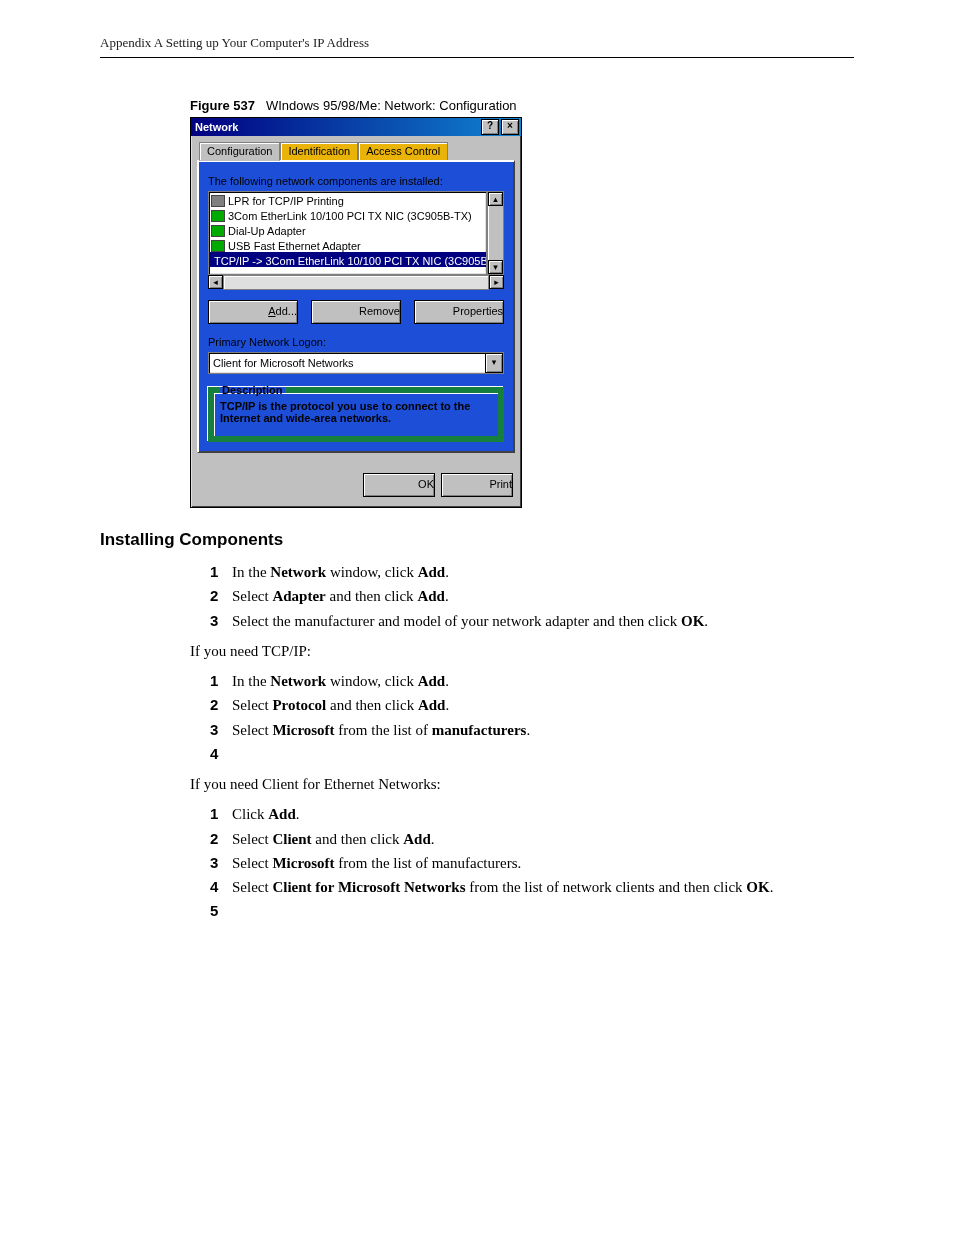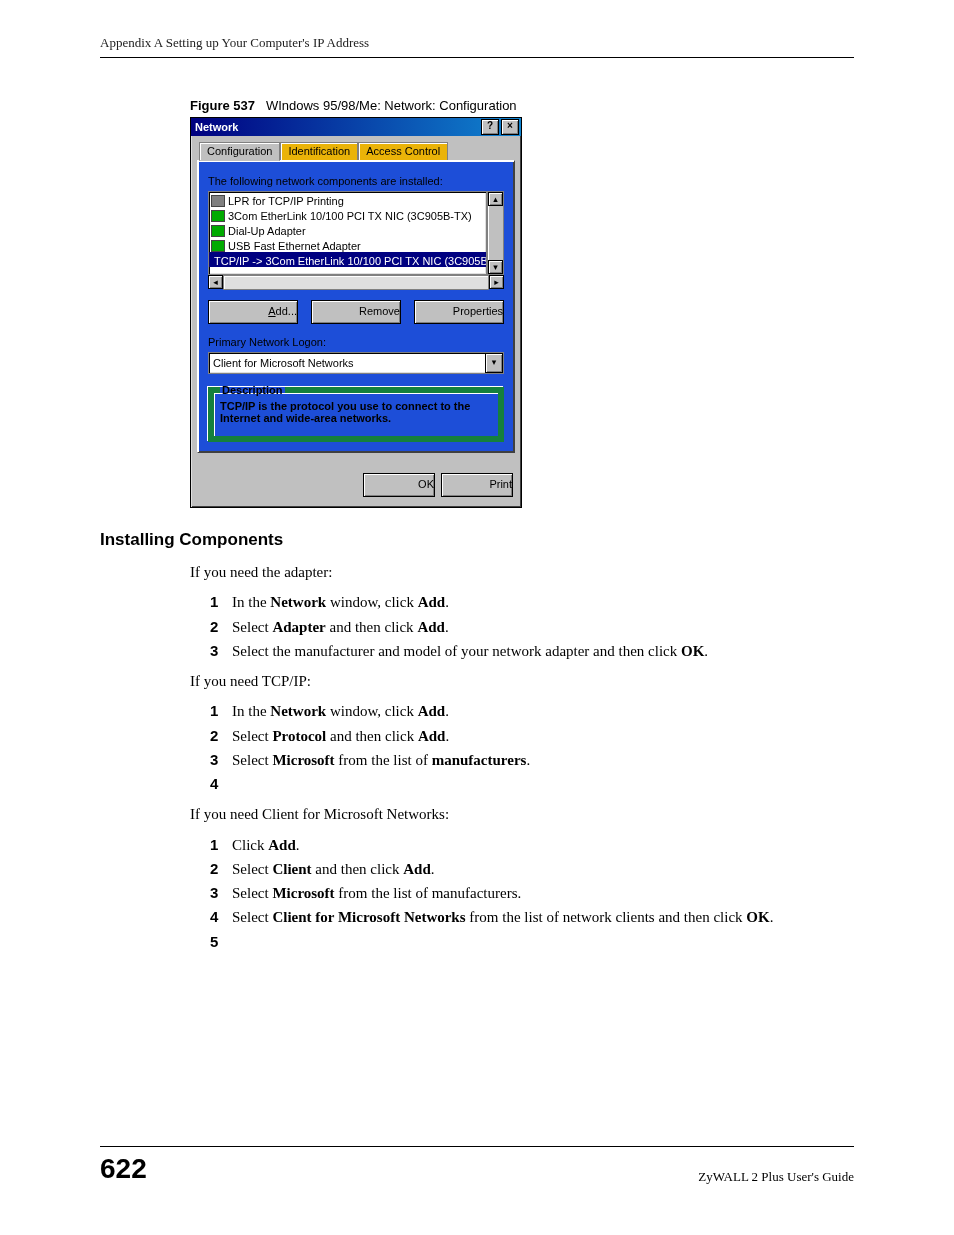--- a/index.html
+++ b/index.html
@@ -342,21 +342,20 @@
     <div class="dialog-buttons">
       <div class="winbtn">OK</div>
       <div class="winbtn">Print</div>
     </div>
   </div>
 
   <div class="section-heading">Installing Components</div>
 
   <div class="body">
 
-    <p>If you need the adapter:</p>
     <ol class="steps">
         <li>
           <span class="num">1</span>
           <span>In the <b>Network</b> window, click <b>Add</b>.</span>
         </li>
         <li>
           <span class="num">2</span>
           <span>Select <b>Adapter</b> and then click <b>Add</b>.</span>
         </li>
         <li>
@@ -377,21 +376,21 @@
         </li>
         <li>
           <span class="num">3</span>
           <span>Select <b>Microsoft</b> from the list of <b>manufacturers</b>.</span>
         </li>
         <li>
           <span class="num">4</span>
         </li>
       </ol>
 
-    <p>If you need Client for Microsoft Networks:</p>
+    <p>If you need Client for Ethernet Networks:</p>
     <ol class="steps">
         <li>
           <span class="num">1</span>
           <span>Click <b>Add</b>.</span>
         </li>
         <li>
           <span class="num">2</span>
           <span>Select <b>Client</b> and then click <b>Add</b>.</span>
         </li>
         <li>
@@ -401,18 +400,14 @@
         <li>
           <span class="num">4</span>
           <span>Select <b>Client for Microsoft Networks</b> from the list of network clients and then click <b>OK</b>.</span>
         </li>
         <li>
           <span class="num">5</span>
         </li>
       </ol>
   </div>
 
-  <div class="footer">
-    <div class="pagenum">622</div>
-    <div class="book">ZyWALL 2 Plus User's Guide</div>
-  </div>
 
 </div>
 
 </body></html>

